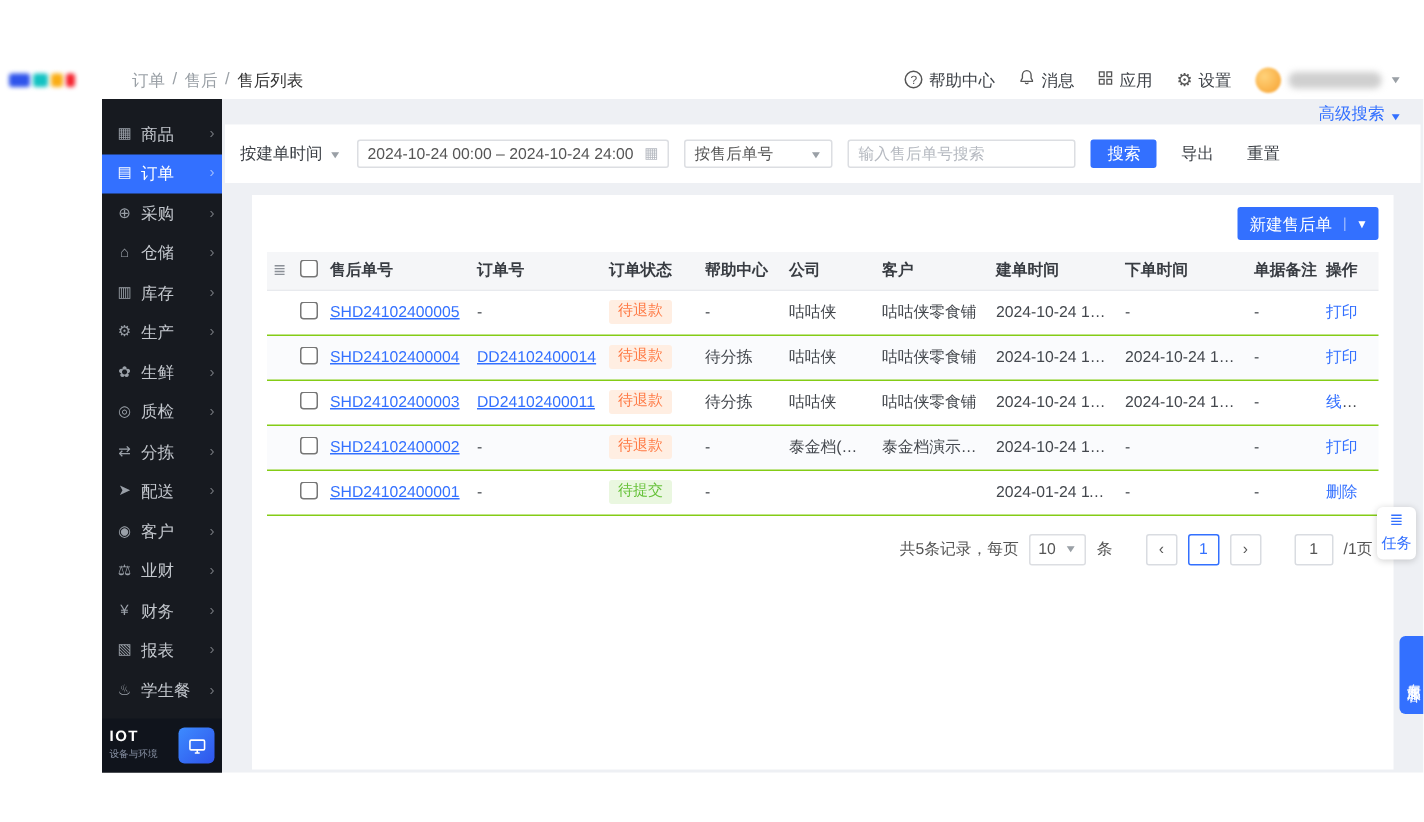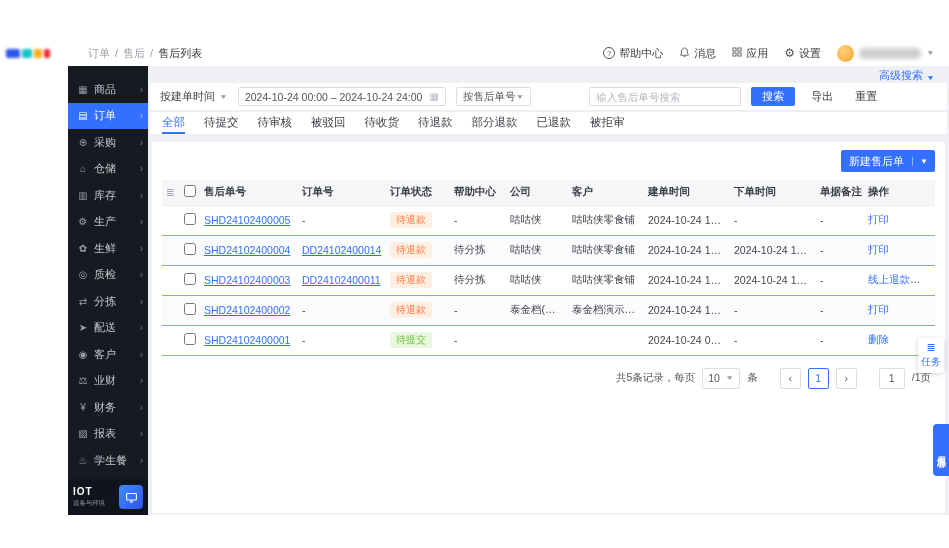--- a/index.html
+++ b/index.html
@@ -27,33 +27,33 @@
   .sb-item.active .sb-ico{color:#fff;}
   .sb-arrow{margin-left:auto;font-size:10px;opacity:.5;}
   .sb-foot{height:36px;background:#10141c;display:flex;align-items:center;padding:0 5px;gap:5px;}
   .iot-t1{color:#fff;font-weight:bold;font-size:10px;letter-spacing:1px;line-height:11px;}
   .iot-t2{color:#8a93a6;font-size:8px;transform:scale(.8);transform-origin:left;white-space:nowrap;}
   .iot-ico{margin-left:auto;width:24px;height:24px;border-radius:4px;background:linear-gradient(135deg,#3d8bff,#2f54eb);display:flex;align-items:center;justify-content:center;}
   
   .content{position:absolute;left:148px;top:66px;right:0;bottom:33px;background:#eef0f4;display:flex;flex-direction:column;padding:0 2px;}
   .adv-row{height:17px;display:flex;justify-content:flex-end;align-items:flex-end;gap:3px;padding-right:12px;color:#3370FF;font-size:11px;cursor:pointer;}
   .adv-row .caret{color:#3370FF;}
-  .filter-bar{background:#fff;height:27px;display:flex;align-items:center;gap:10px;padding:0 10px;font-size:11px;color:#3c4046;}
+  .filter-bar{background:#fff;height:39px;display:flex;align-items:center;gap:10px;padding:0 10px;font-size:11px;color:#3c4046;}
   .sel{display:flex;align-items:center;gap:4px;cursor:pointer;white-space:nowrap;}
   .box{height:19px;border:1px solid #dcdee2;border-radius:2px;background:#fff;display:flex;align-items:center;padding:0 6px;color:#555;font-size:10.5px;}
   .date-box{width:208px;justify-content:space-between;}
   .cal-ico{color:#b5b9c0;font-size:10px;}
-  .search-input{width:152px;border:1px solid #dcdee2;border-radius:2px;height:19px;font-size:10.5px;padding:0 6px;color:#333;outline:none;margin-left:48px;}
+  .search-input{width:152px;border:1px solid #dcdee2;border-radius:2px;height:19px;font-size:10.5px;padding:0 6px;color:#333;outline:none;}
   .search-input::placeholder{color:#b5b9c0;}
   .btn-primary{height:19px;background:#3370FF;color:#fff;border:none;border-radius:2px;font-size:11px;padding:0 11px;cursor:pointer;}
   .btn-text{height:19px;background:transparent;border:none;font-size:11px;color:#3c4046;cursor:pointer;padding:0 6px;}
   .tabs-bar{background:#fff;margin-top:2px;height:22px;display:flex;align-items:stretch;gap:19px;padding:0 12px;font-size:11.5px;}
   .tab{display:flex;align-items:center;color:#3c4046;cursor:pointer;border-bottom:2px solid transparent;}
   .tab.active{color:#3370FF;border-bottom-color:#3370FF;}
-  .panel{background:#fff;margin:8px 2px 2px;flex:1;padding:8px 10px;display:flex;flex-direction:column;overflow:hidden;}
+  .panel{background:#fff;margin:8px 18px 2px;flex:1;padding:8px 10px;display:flex;flex-direction:column;overflow:hidden;}
   .new-btn{align-self:flex-end;height:22px;background:#3370FF;color:#fff;border:none;border-radius:2px;font-size:11px;display:flex;align-items:center;cursor:pointer;padding:0;}
   .new-btn .nb-label{padding:0 8px;}
   .new-btn .nb-caret{padding:0 7px;border-left:1px solid rgba(255,255,255,.45);font-size:8px;}
   table{width:100%;border-collapse:collapse;table-layout:fixed;margin-top:8px;}
   thead th{background:#f5f6f8;color:#383c42;font-weight:bold;font-size:10.5px;height:25px;text-align:left;padding:0 4px;white-space:nowrap;overflow:hidden;border-bottom:1px solid #e8eaee;}
   tbody td{height:30px;font-size:10.5px;color:#43474d;padding:0 4px;border-bottom:1px solid #84cc16;white-space:nowrap;overflow:hidden;text-overflow:ellipsis;}
   tbody tr:nth-child(even){background:#fafbfd;}
   th.col-icon{color:#8b9097;font-weight:normal;}
   .link{color:#3370FF;text-decoration:underline;cursor:pointer;}
   .action-link{color:#3370FF;cursor:pointer;margin-right:7px;text-decoration:none;}
@@ -228,41 +228,30 @@
 
   <div class="filter-bar">
     <span class="sel">
       <span>按建单时间</span>
       <span class="caret">▼</span>
     </span>
     <span class="box date-box">
       <span>2024-10-24 00:00  –  2024-10-24 24:00</span>
       <span class="cal-ico">▦</span>
     </span>
-    <span class="sel box" style="gap:0;">
+    <span class="sel box" style="gap:24px;">
       <span>按售后单号</span>
       <span class="caret">▼</span>
     </span>
     <input class="search-input" placeholder="输入售后单号搜索" style="">
     <button class="btn-primary">搜索</button>
     <button class="btn-text">导出</button>
     <button class="btn-text">重置</button>
   </div>
 
-  <div class="tabs-bar">
-      <div class="tab active">全部</div>
-      <div class="tab">待提交</div>
-      <div class="tab">待审核</div>
-      <div class="tab">被驳回</div>
-      <div class="tab">待收货</div>
-      <div class="tab">待退款</div>
-      <div class="tab">部分退款</div>
-      <div class="tab">已退款</div>
-      <div class="tab">被拒审</div>
-    </div>
 
   <div class="panel">
     <button class="new-btn">
       <span class="nb-label">新建售后单</span>
       <span class="nb-caret">▼</span>
     </button>
 
     <table>
       <colgroup>
         <col style="width:18px">
@@ -353,21 +342,21 @@
           </tr>
           <tr>
             <td></td>
             <td><input type="checkbox" style=""></td>
             <td><a class="link">SHD24102400001</a></td>
             <td>-</td>
             <td><span class="badge badge-success">待提交</span></td>
             <td>-</td>
             <td></td>
             <td></td>
-            <td>2024-10-24 05:39</td>
+            <td>2024-01-24 11:39</td>
             <td>-</td>
             <td>-</td>
             <td><a class="action-link">删除</a></td>
           </tr>
         </tbody>
     </table>
 
     <div class="pagination">
       <span>共5条记录，每页</span>
       <span class="box size-sel">

